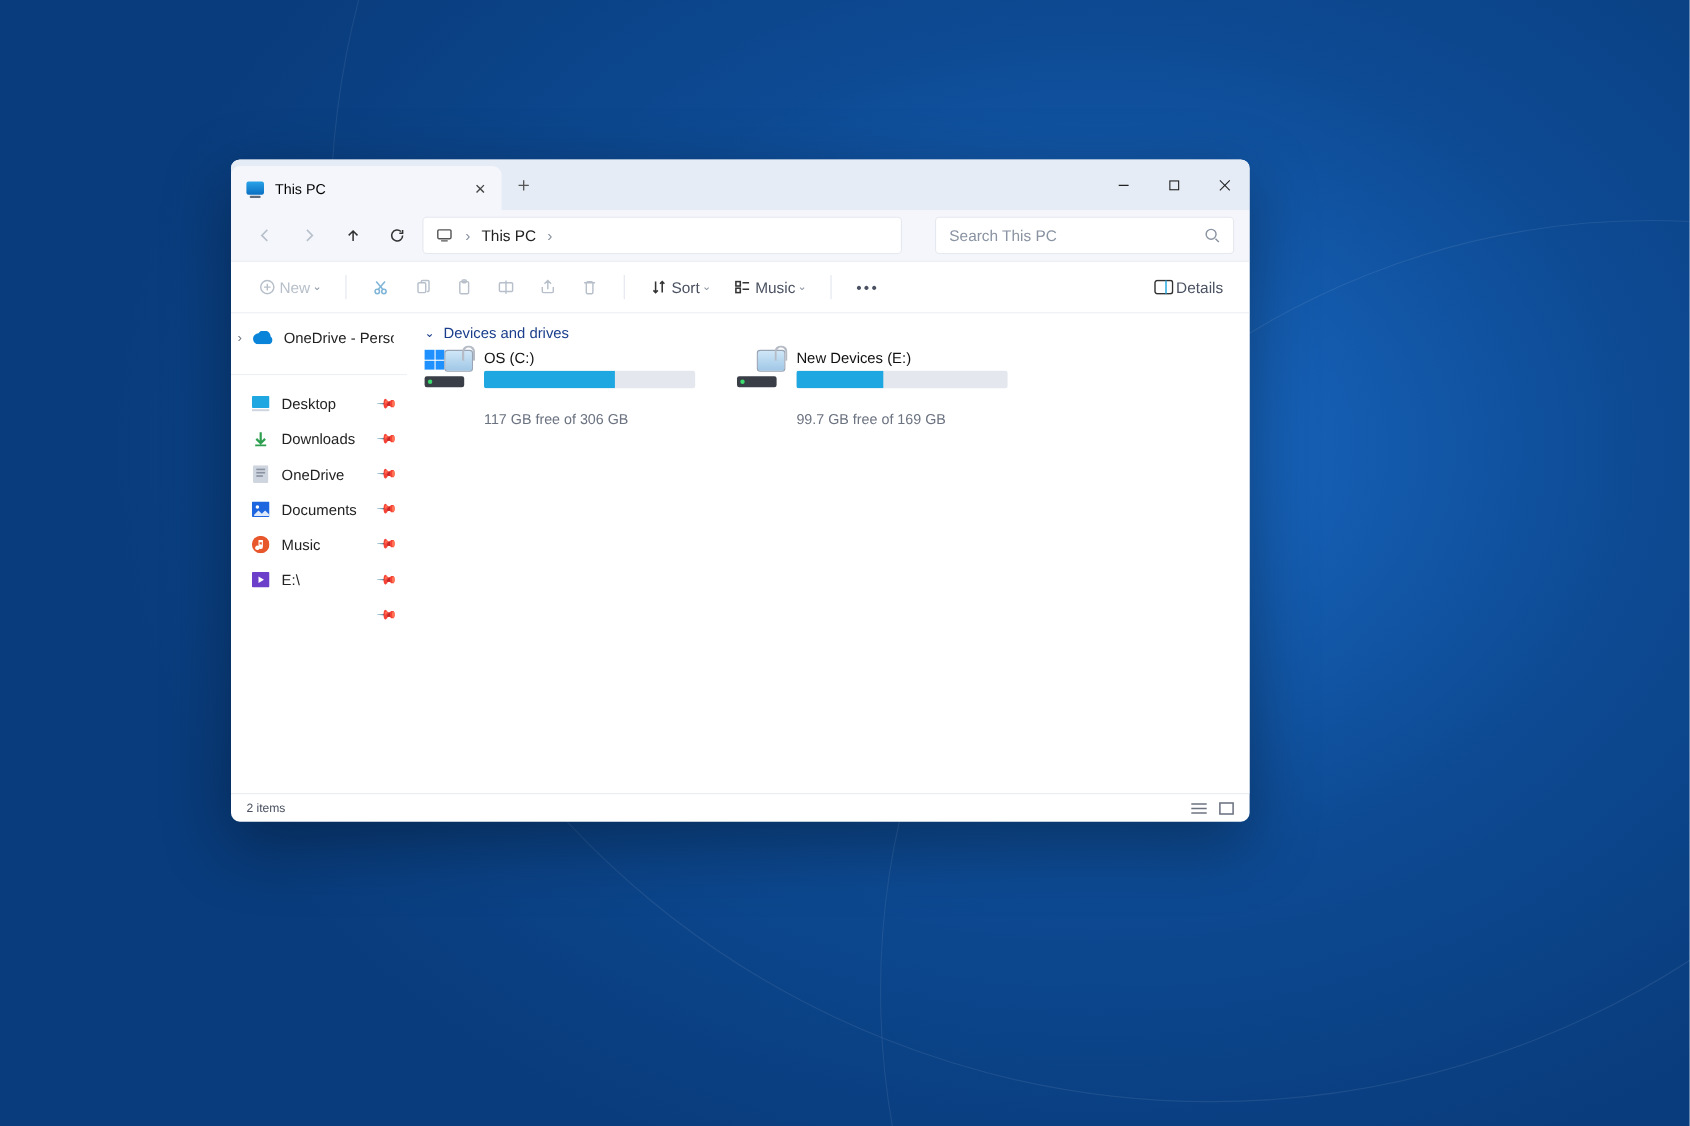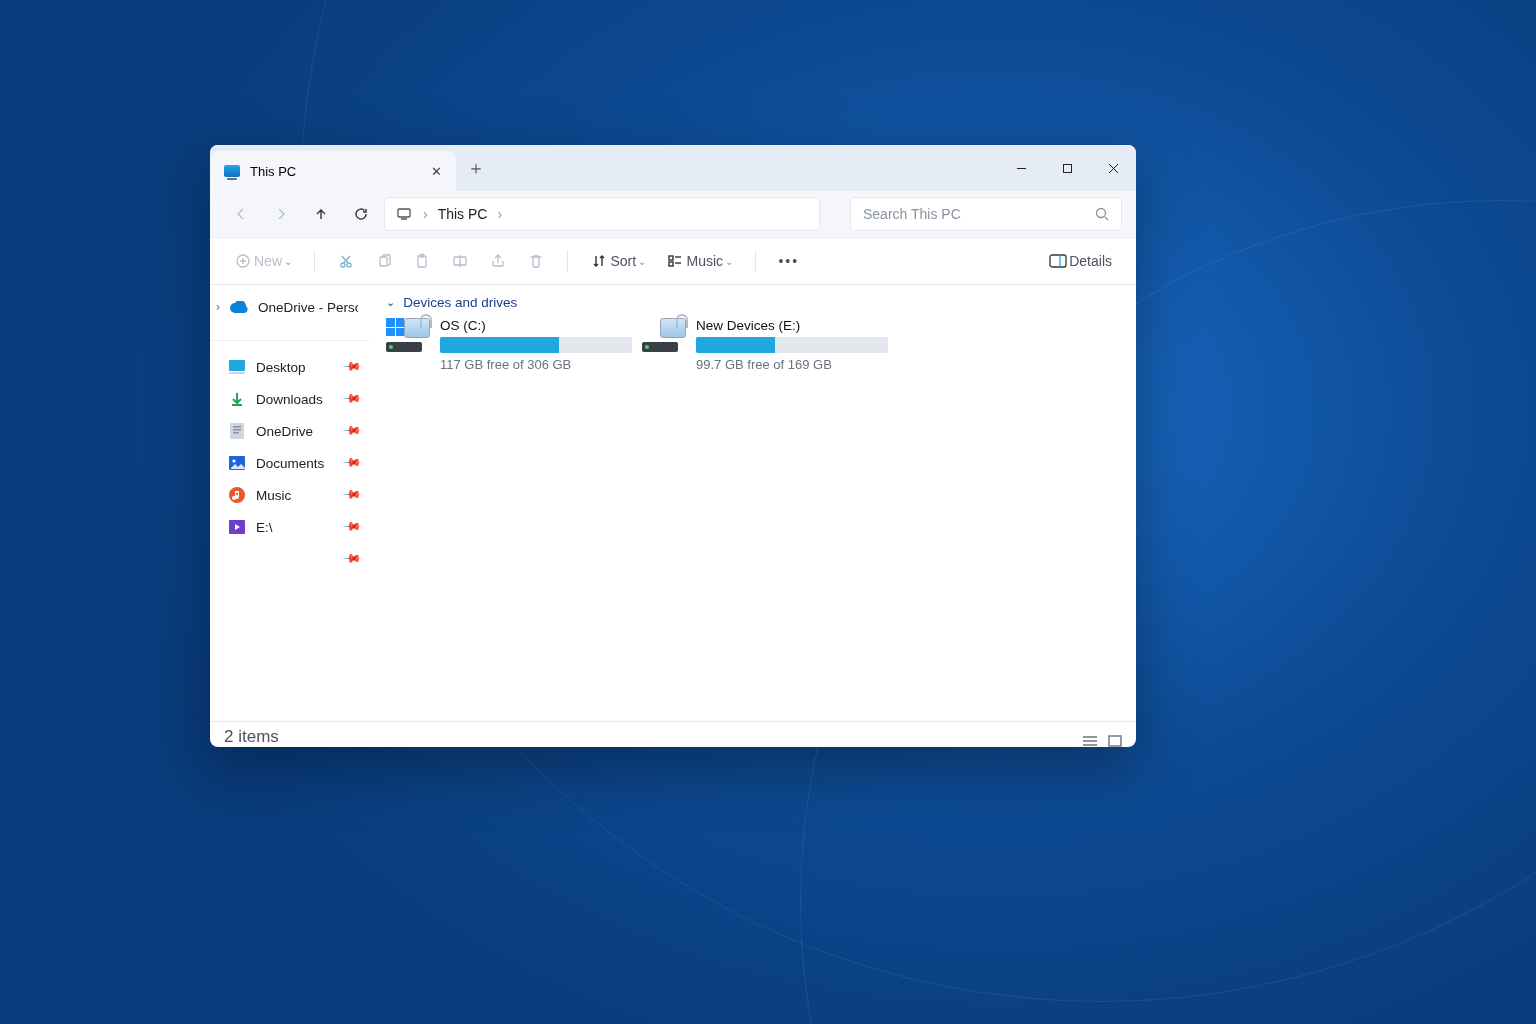--- a/index.html
+++ b/index.html
@@ -61,37 +61,37 @@
   .srow { height:32px; display:flex; align-items:center; padding:0 10px 0 18px; gap:10px; font-size:13.5px; color:#222; }
   .srow.top { padding-left:6px; }
   .srow .pin { margin-left:auto; color:#9aa2b0; font-size:12px; transform:rotate(45deg); }
   .srow .chev { color:#6b7280; font-size:12px; }
   .sbspace { height:18px; border-bottom:1px solid #edf0f5; margin-bottom:10px; }
   .sic { width:18px; height:18px; display:flex; align-items:center; justify-content:center; }
 
   .main { flex:1; background:#fff; padding:10px 16px 0 16px; position:relative; }
   .group { display:flex; align-items:center; gap:8px; color:#1a3e8c; font-size:13.5px; margin-bottom:8px; }
   .group .gchev{font-size:11px;}
-  .drives { display:flex; }
+  .drives { display:flex; gap:28px; }
   .drive { width:256px; }
   .drive .dtop { display:flex; align-items:flex-start; gap:10px; }
   .dicon { width:44px; height:34px; position:relative; }
   .dicon .disk { position:absolute; bottom:0; left:0; width:36px; height:10px; background:#3a3f47; border-radius:2px; }
   .dicon .disk::before{content:"";position:absolute;left:3px;top:3px;width:4px;height:4px;background:#3ddc6e;border-radius:50%;}
   .dicon .screen{position:absolute;right:0;top:0;width:26px;height:20px;background:linear-gradient(#cfe6f7,#9fc7e6);border:1px solid #98a4b4;border-radius:3px;}
   .dicon .winlogo{position:absolute;left:0;top:0;width:18px;height:18px;display:grid;grid-template-columns:1fr 1fr;grid-template-rows:1fr 1fr;gap:1px;}
   .dicon .winlogo span{background:#1e90ff;}
   .dicon .lock{position:absolute;right:-2px;top:-4px;width:12px;height:14px;border:2px solid #b6bcc6;border-bottom:none;border-radius:6px 6px 0 0;}
   .dtitle { font-size:13.5px; color:#111; margin-bottom:4px; }
   .bar { height:16px; width:192px; background:#e4e8ee; border-radius:2px; overflow:hidden; }
   .bar .fill { height:100%; background:#1ea7e0; }
-  .dfree { font-size:13px; color:#6b7280; margin-left:54px; margin-top:4px; }
-
-  
-  .status { height:26px; border-top:1px solid #e6eaf1; display:flex; align-items:flex-end; padding:0 14px; font-size:17px; color:#4a5160; }
+  .dfree { font-size:13px; color:#6b7280; margin-left:54px; margin-top:20px; }
+
+  
+  .status { height:26px; border-top:1px solid #e6eaf1; display:flex; align-items:center; padding:0 14px; font-size:11px; color:#4a5160; }
   .status .sright { margin-left:auto; display:flex; gap:10px; color:#6b7280; }
 
   
   svg{display:block}
 </style>
 </head>
 <body>
 
 <div class="window">
 

